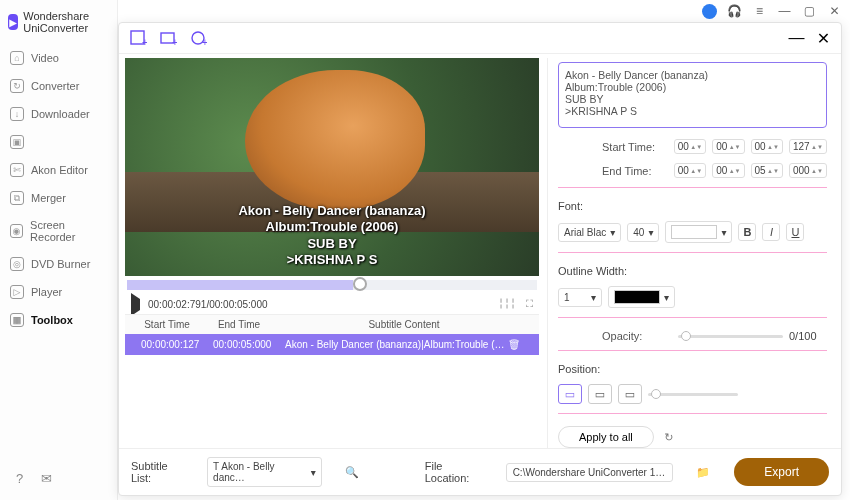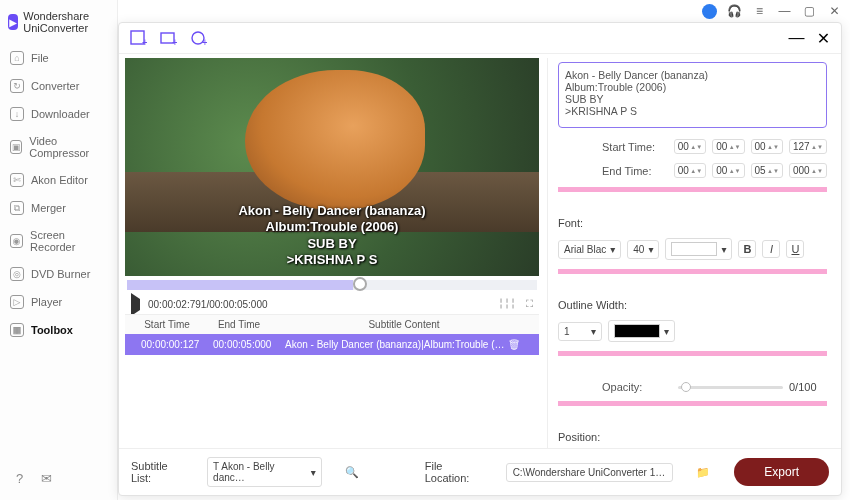--- a/index.html
+++ b/index.html
@@ -39,61 +39,60 @@
 .c-time{width:72px;}
 .c-cont{flex:1; white-space:nowrap; overflow:hidden; text-overflow:ellipsis;}
 .row-del{width:18px; text-align:center; cursor:pointer;}
 .right-pane{ flex:1; padding:4px 4px 0 10px; font-size:11px; color:#444; border-left:1px solid #eee; overflow:auto;}
 .sub-editor{ width:100%; height:66px; border:1.5px solid #8d76f1; border-radius:4px; padding:6px; font-size:10.5px; resize:none; color:#555; font-family:inherit;}
 .field-row{ display:flex; align-items:center; margin:9px 0; gap:6px;}
 .field-lbl{ width:70px; color:#555;margin-left:44px;}
 .spin{ width:34px; display:flex; align-items:center; border:1px solid #ddd; border-radius:3px; padding:1px 3px; font-size:10px; justify-content:space-between;}
 .spin.wide{width:40px;}
 .arrws{display:flex; flex-direction:column; font-size:6px; line-height:6px; color:#888;}
-.sect{border-top:5px solid #f9a8d4; margin:8px 0 4px; padding-top:25px;}
+.sect{border-top:1px solid #f9a8d4; margin:8px 0 4px; padding-top:12px;}
 .sel{ border:1px solid #ddd; border-radius:3px; padding:3px 5px; font-size:10px; display:inline-flex; align-items:center; gap:4px; background:#fff;}
 .color-chip{ background:#fff; border:1px solid #ccc; width:46px; height:14px;}
 .color-chip.black{background:#000;}
 .fmt-btn{ width:18px; height:18px; border:1px solid #ddd; border-radius:3px; display:inline-flex; align-items:center; justify-content:center; font-size:11px; cursor:pointer;}
 .pos-btn{ width:24px; height:20px; border:1px solid #ccc; border-radius:3px; display:inline-flex; align-items:center; justify-content:center; cursor:pointer; color:#666;}
 .pos-btn.on{border-color:#8d76f1; color:#8d76f1;}
 .slider{ flex:1; height:3px; background:#ddd; border-radius:2px; position:relative;}
 .slider .dot{position:absolute; left:3px; top:-4px; width:10px; height:10px; border-radius:50%; background:#fff; border:1px solid #bbb;}
 .apply-btn{ border:1px solid #ddd; border-radius:12px; padding:4px 20px; font-size:11px; background:#fff; cursor:pointer;}
 .refresh{ width:18px; height:18px; display:inline-flex; align-items:center; justify-content:center; cursor:pointer; color:#777;}
 .modal-foot{ border-top:1px solid #eee; padding:8px 12px; display:flex; align-items:center; gap:24px; font-size:11px; color:#444;}
-.export-btn{ margin-left:auto; background:#7f1d1d; color:#fff; border:none; border-radius:14px; padding:7px 30px; font-size:12px; cursor:pointer;}
+.export-btn{ margin-left:auto; background:#a16207; color:#fff; border:none; border-radius:14px; padding:7px 30px; font-size:12px; cursor:pointer;}
 .loc-input{ border:1px solid #ddd; border-radius:3px; padding:3px 6px; font-size:10px; width:190px; white-space:nowrap; overflow:hidden; text-overflow:ellipsis;}
 svg{display:block;}
 </style>
 </head>
 <body>
 
 <div class="app">
   <div class="sidebar">
     <div class="logo-row">
       <span class="logo-badge">▶</span>
       <span>Wondershare UniConverter</span>
     </div>
     <div class="nav">
       <div class="nav-item">
           <span class="nav-icon">⌂</span>
-          <span>File</span>
+          <span>Video</span>
         </div>
       <div class="nav-item">
           <span class="nav-icon">↻</span>
           <span>Converter</span>
         </div>
       <div class="nav-item">
           <span class="nav-icon">↓</span>
           <span>Downloader</span>
         </div>
       <div class="nav-item">
           <span class="nav-icon">▣</span>
-          <span>Video Compressor</span>
         </div>
       <div class="nav-item">
           <span class="nav-icon">✄</span>
           <span>Akon Editor</span>
         </div>
       <div class="nav-item">
           <span class="nav-icon">⧉</span>
           <span>Merger</span>
         </div>
       <div class="nav-item">

